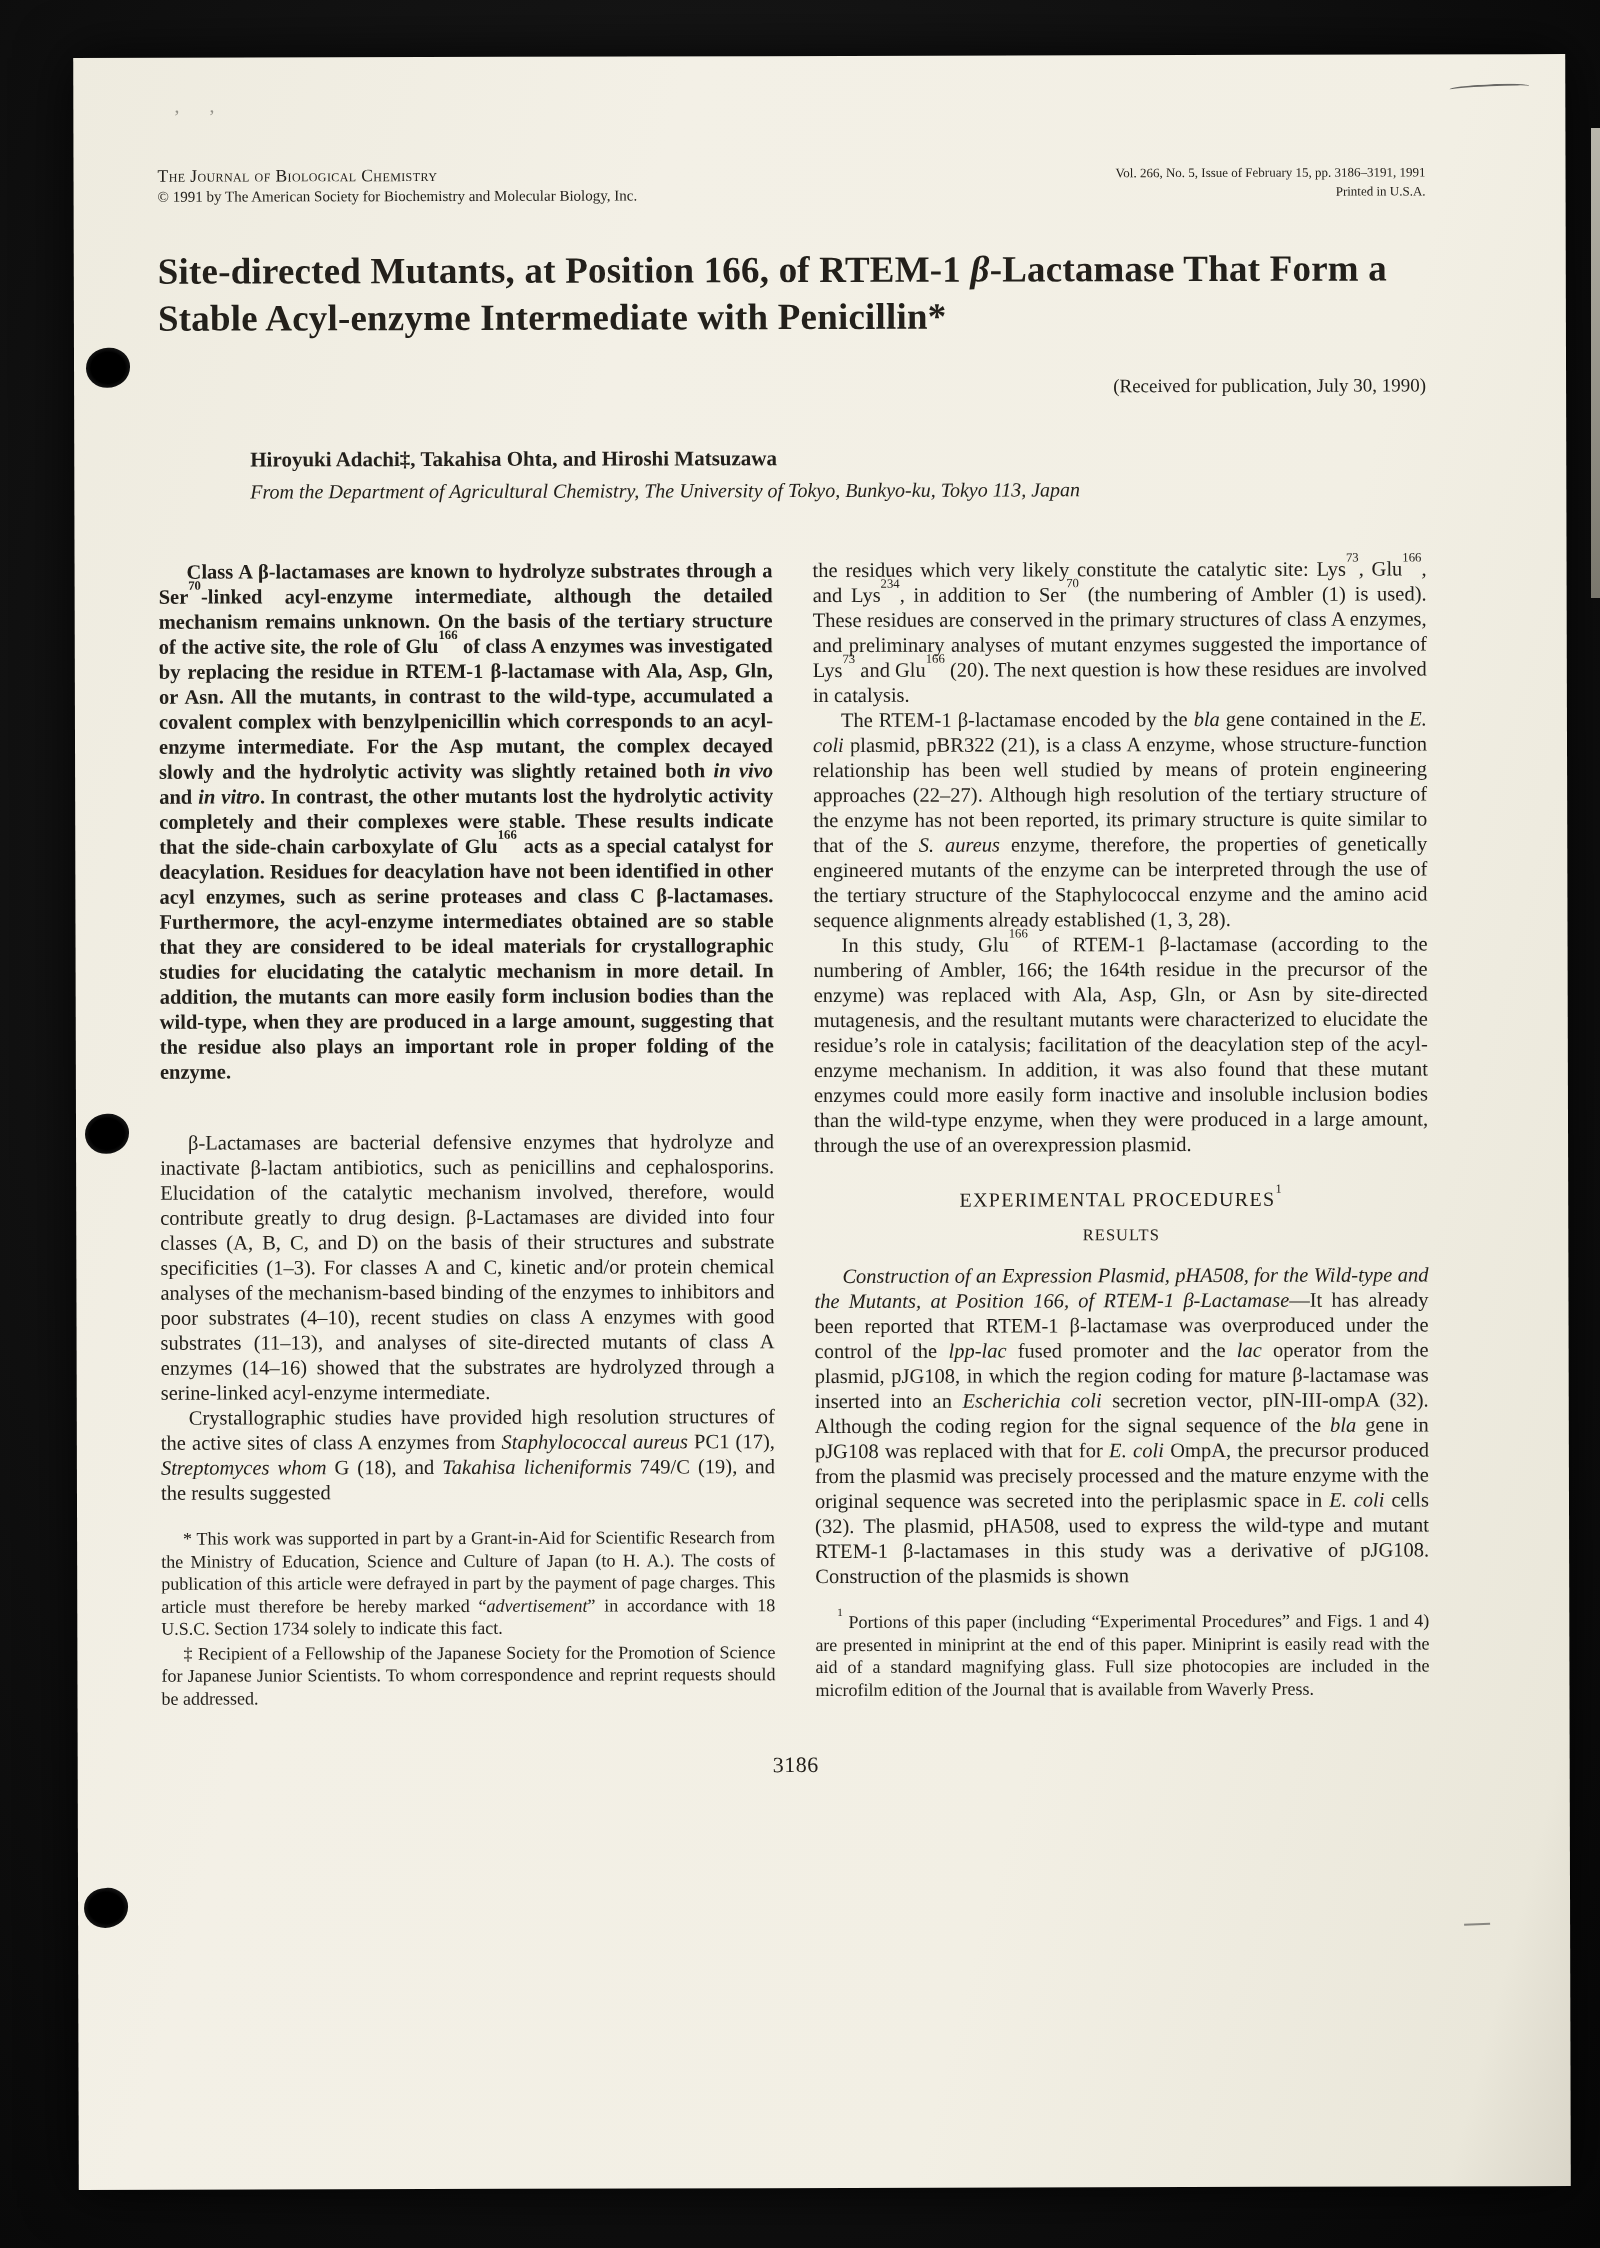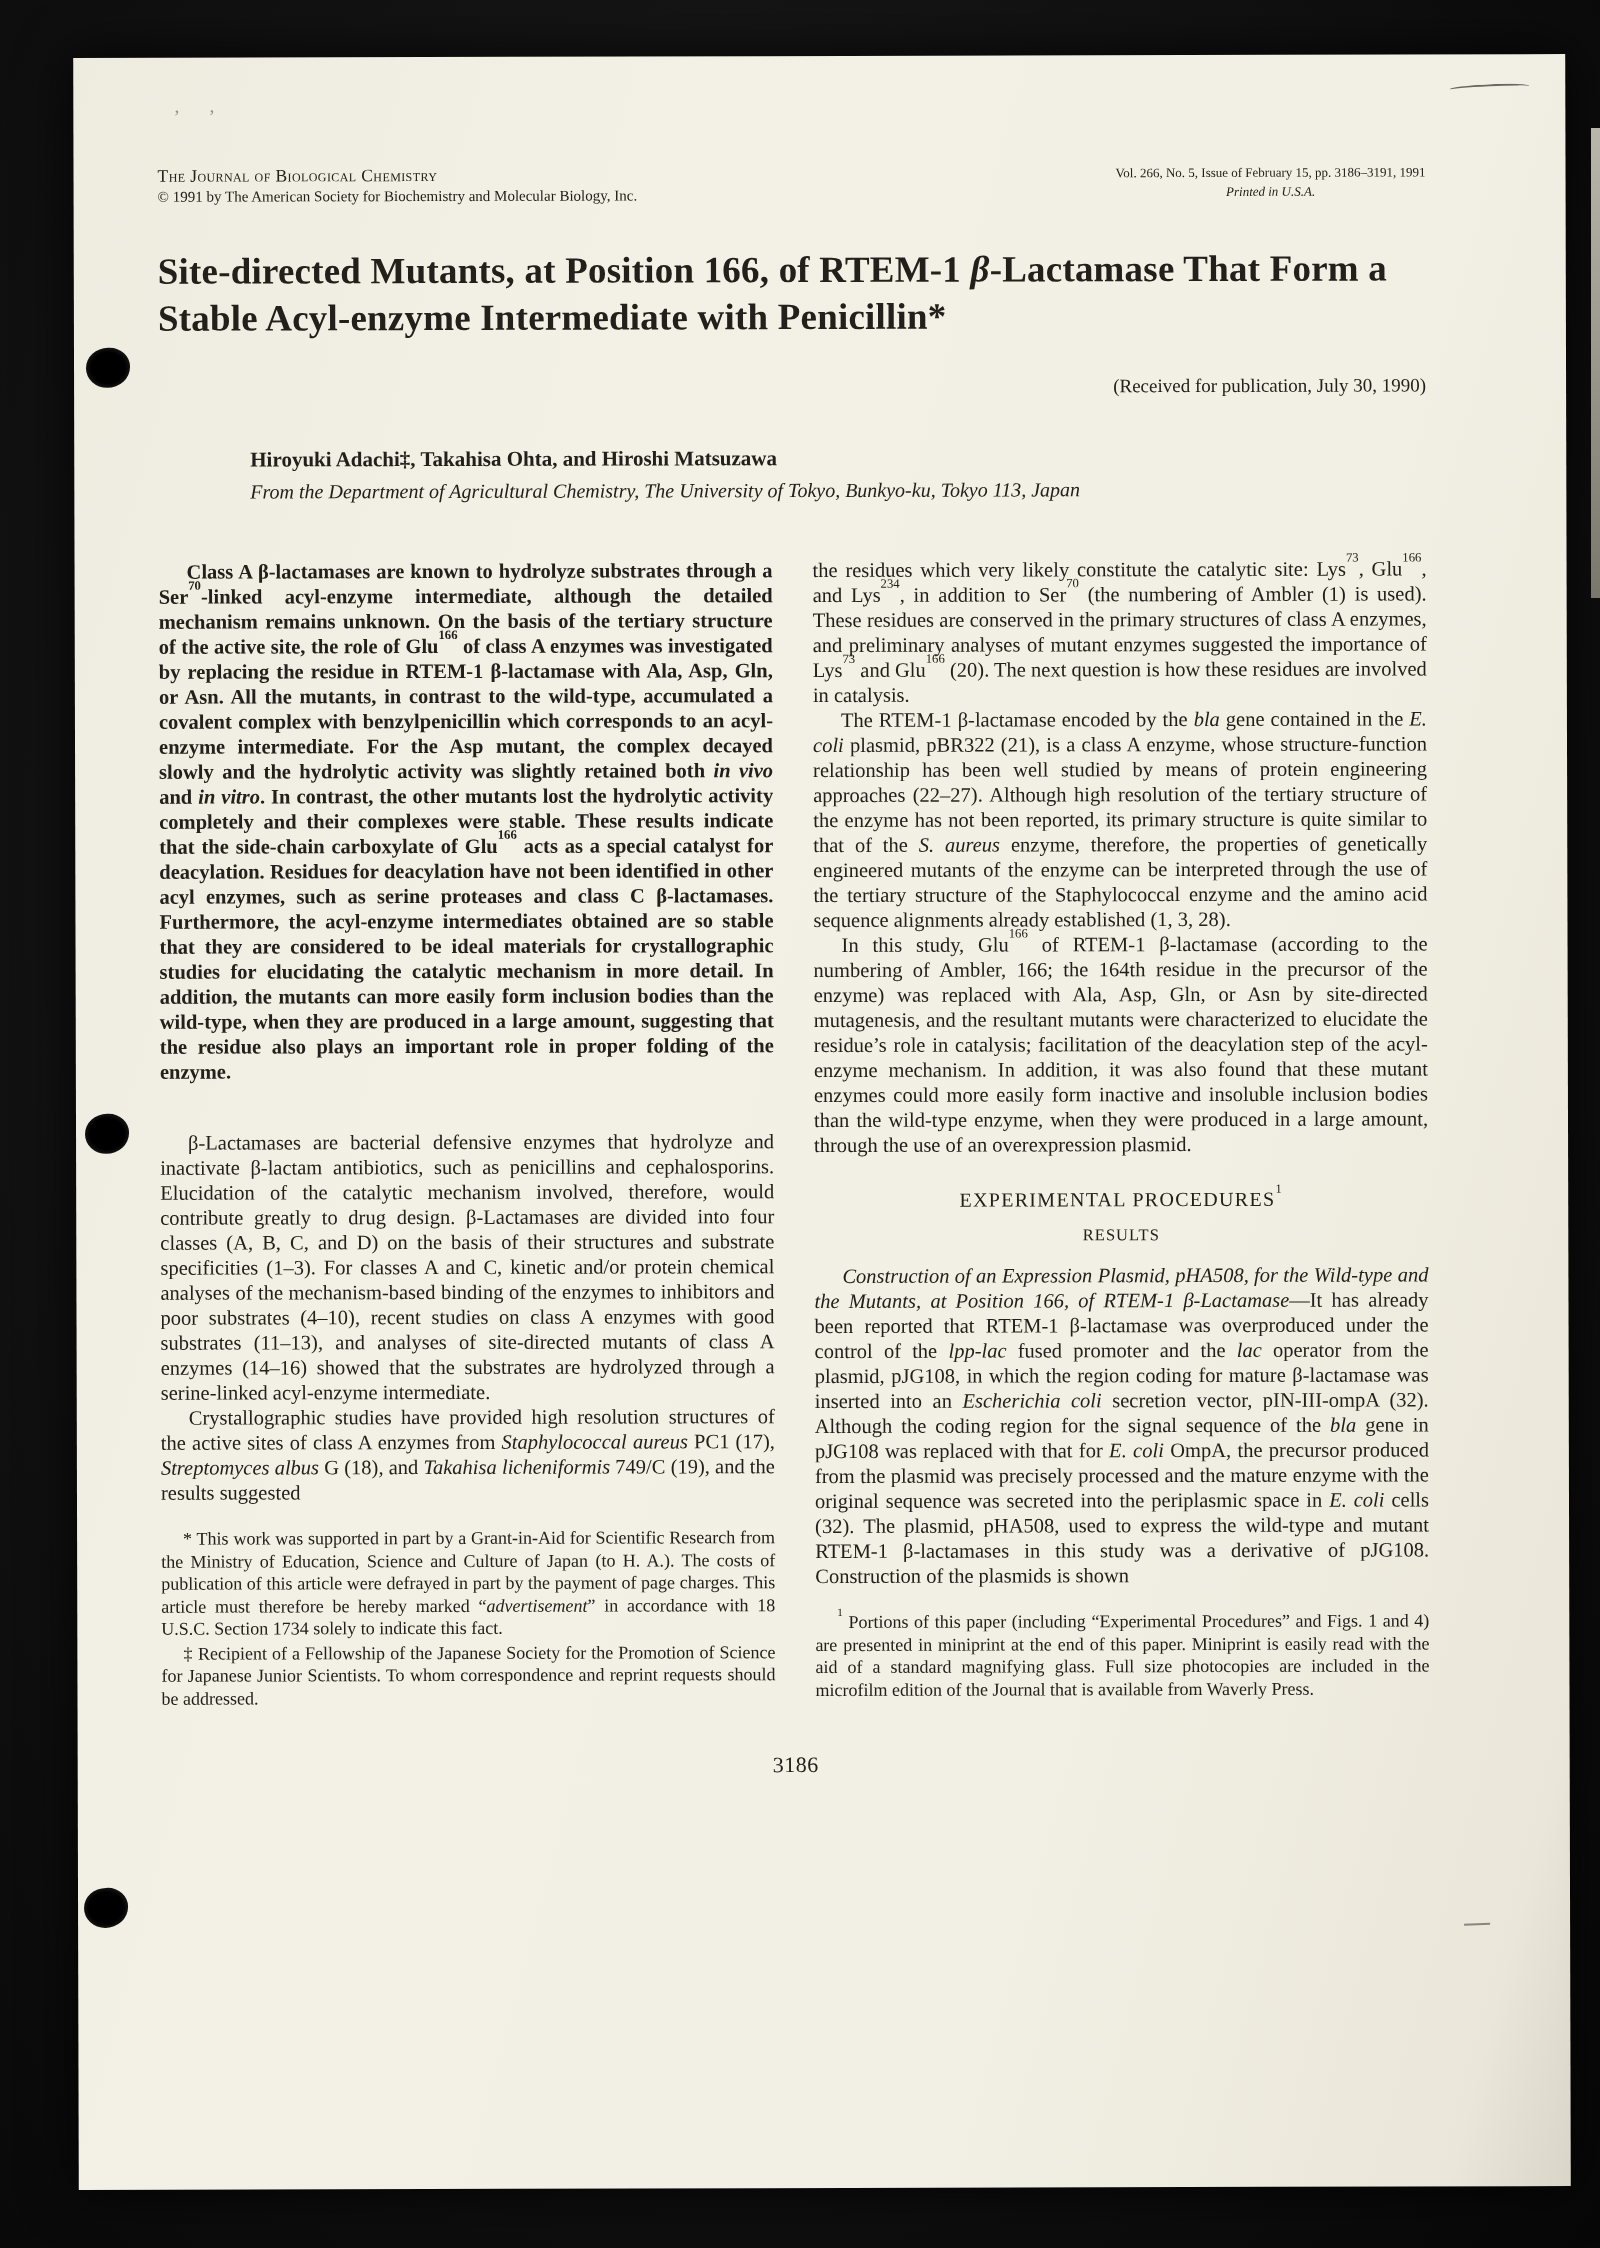--- a/index.html
+++ b/index.html
@@ -30,21 +30,21 @@
     border-top:2px solid rgba(45,45,45,.7);border-radius:60%;transform:rotate(-2.5deg);}
   .dash{right:80px;top:1869px;width:26px;border-top:2px solid rgba(55,55,55,.55);transform:rotate(-2deg);}
   .tick-marks{left:100px;top:48px;font-size:20px;color:rgba(60,58,52,.5);letter-spacing:30px;}
 
   .content{position:absolute;left:84px;right:140px;top:108px;}
 
   .masthead{display:flex;justify-content:space-between;align-items:flex-start;}
   .journal-name{font-variant:small-caps;font-size:17.5px;letter-spacing:.4px;}
   .copyright{font-size:15px;margin-top:2px;}
   .masthead-right{text-align:right;font-size:13px;line-height:19px;}
-  .printed-in{font-style:italic;text-align:center;}
+  .printed-in{}
 
   .title{font-size:37px;line-height:47px;font-weight:bold;margin:42px 0 0 0;letter-spacing:.2px;}
   .received{text-align:right;font-size:19px;margin-top:36px;}
   .authors{font-weight:bold;font-size:21px;margin:48px 0 0 92px;}
   .affiliation{font-style:italic;font-size:20px;margin:8px 0 0 92px;}
 
   .columns{display:flex;gap:40px;margin-top:56px;}
   .col{flex:1 1 0;min-width:0;font-size:20.5px;line-height:25px;text-align:justify;
     hyphens:auto;-webkit-hyphens:auto;}
 
@@ -92,21 +92,21 @@
 
       <div class="received">(Received for publication, July 30, 1990)</div>
 
       <div class="authors">Hiroyuki Adachi‡, Takahisa Ohta, and Hiroshi Matsuzawa</div>
       <div class="affiliation">From the Department of Agricultural Chemistry, The University of Tokyo, Bunkyo-ku, Tokyo 113, Japan</div>
 
       <div class="columns">
         <div class="col">
             <p class="para abstract indent">Class A β-lactamases are known to hydrolyze substrates through a Ser<sup>70</sup>-linked acyl-enzyme intermediate, although the detailed mechanism remains unknown. On the basis of the tertiary structure of the active site, the role of Glu<sup>166</sup> of class A enzymes was investigated by replacing the residue in RTEM-1 β-lactamase with Ala, Asp, Gln, or Asn. All the mutants, in contrast to the wild-type, accumulated a covalent complex with benzylpenicillin which corresponds to an acyl-enzyme intermediate. For the Asp mutant, the complex decayed slowly and the hydrolytic activity was slightly retained both <i>in vivo</i> and <i>in vitro</i>. In contrast, the other mutants lost the hydrolytic activity completely and their complexes were stable. These results indicate that the side-chain carboxylate of Glu<sup>166</sup> acts as a special catalyst for deacylation. Residues for deacylation have not been identified in other acyl enzymes, such as serine proteases and class C β-lactamases. Furthermore, the acyl-enzyme intermediates obtained are so stable that they are considered to be ideal materials for crystallographic studies for elucidating the catalytic mechanism in more detail. In addition, the mutants can more easily form inclusion bodies than the wild-type, when they are produced in a large amount, suggesting that the residue also plays an important role in proper folding of the enzyme.</p>
             <p class="para indent">β-Lactamases are bacterial defensive enzymes that hydrolyze and inactivate β-lactam antibiotics, such as penicillins and cephalosporins. Elucidation of the catalytic mechanism involved, therefore, would contribute greatly to drug design. β-Lactamases are divided into four classes (A, B, C, and D) on the basis of their structures and substrate specificities (1–3). For classes A and C, kinetic and/or protein chemical analyses of the mechanism-based binding of the enzymes to inhibitors and poor substrates (4–10), recent studies on class A enzymes with good substrates (11–13), and analyses of site-directed mutants of class A enzymes (14–16) showed that the substrates are hydrolyzed through a serine-linked acyl-enzyme intermediate.</p>
-            <p class="para indent">Crystallographic studies have provided high resolution structures of the active sites of class A enzymes from <i>Staphylococcal aureus</i> PC1 (17), <i>Streptomyces albus</i> G (18), and <i>Takahisa licheniformis</i> 749/C (19), and the results suggested</p>
+            <p class="para indent">Crystallographic studies have provided high resolution structures of the active sites of class A enzymes from <i>Staphylococcal aureus</i> PC1 (17), <i>Streptomyces whom</i> G (18), and <i>Takahisa licheniformis</i> 749/C (19), and the results suggested</p>
             <p class="para fn indent">* This work was supported in part by a Grant-in-Aid for Scientific Research from the Ministry of Education, Science and Culture of Japan (to H. A.). The costs of publication of this article were defrayed in part by the payment of page charges. This article must therefore be hereby marked “<i>advertisement</i>” in accordance with 18 U.S.C. Section 1734 solely to indicate this fact.</p>
             <p class="para fn indent">‡ Recipient of a Fellowship of the Japanese Society for the Promotion of Science for Japanese Junior Scientists. To whom correspondence and reprint requests should be addressed.</p>
           </div>
         <div class="col">
             <p class="para">the residues which very likely constitute the catalytic site: Lys<sup>73</sup>, Glu<sup>166</sup>, and Lys<sup>234</sup>, in addition to Ser<sup>70</sup> (the numbering of Ambler (1) is used). These residues are conserved in the primary structures of class A enzymes, and preliminary analyses of mutant enzymes suggested the importance of Lys<sup>73</sup> and Glu<sup>166</sup> (20). The next question is how these residues are involved in catalysis.</p>
             <p class="para indent">The RTEM-1 β-lactamase encoded by the <i>bla</i> gene contained in the <i>E. coli</i> plasmid, pBR322 (21), is a class A enzyme, whose structure-function relationship has been well studied by means of protein engineering approaches (22–27). Although high resolution of the tertiary structure of the enzyme has not been reported, its primary structure is quite similar to that of the <i>S. aureus</i> enzyme, therefore, the properties of genetically engineered mutants of the enzyme can be interpreted through the use of the tertiary structure of the Staphylococcal enzyme and the amino acid sequence alignments already established (1, 3, 28).</p>
             <p class="para indent">In this study, Glu<sup>166</sup> of RTEM-1 β-lactamase (according to the numbering of Ambler, 166; the 164th residue in the precursor of the enzyme) was replaced with Ala, Asp, Gln, or Asn by site-directed mutagenesis, and the resultant mutants were characterized to elucidate the residue’s role in catalysis; facilitation of the deacylation step of the acyl-enzyme mechanism. In addition, it was also found that these mutant enzymes could more easily form inactive and insoluble inclusion bodies than the wild-type enzyme, when they were produced in a large amount, through the use of an overexpression plasmid.</p>
             <div class="sect-head-1">EXPERIMENTAL PROCEDURES<sup>1</sup></div>
             <div class="sect-head-2">RESULTS</div>
             <p class="para indent"><i>Construction of an Expression Plasmid, pHA508, for the Wild-type and the Mutants, at Position 166, of RTEM-1 β-Lactamase</i>—It has already been reported that RTEM-1 β-lactamase was overproduced under the control of the <i>lpp-lac</i> fused promoter and the <i>lac</i> operator from the plasmid, pJG108, in which the region coding for mature β-lactamase was inserted into an <i>Escherichia coli</i> secretion vector, pIN-III-ompA (32). Although the coding region for the signal sequence of the <i>bla</i> gene in pJG108 was replaced with that for <i>E. coli</i> OmpA, the precursor produced from the plasmid was precisely processed and the mature enzyme with the original sequence was secreted into the periplasmic space in <i>E. coli</i> cells (32). The plasmid, pHA508, used to express the wild-type and mutant RTEM-1 β-lactamases in this study was a derivative of pJG108. Construction of the plasmids is shown</p>

